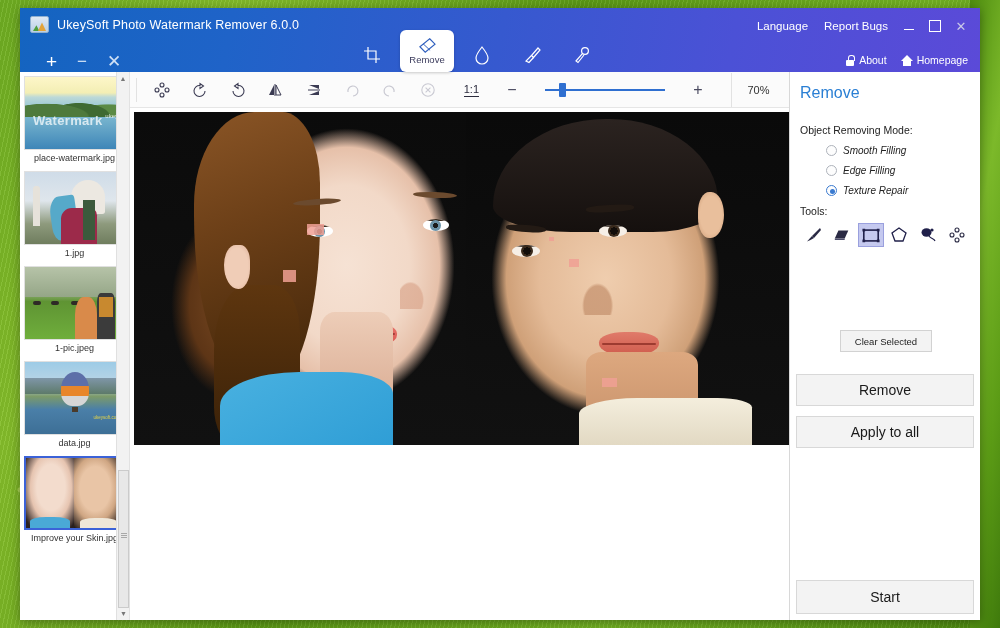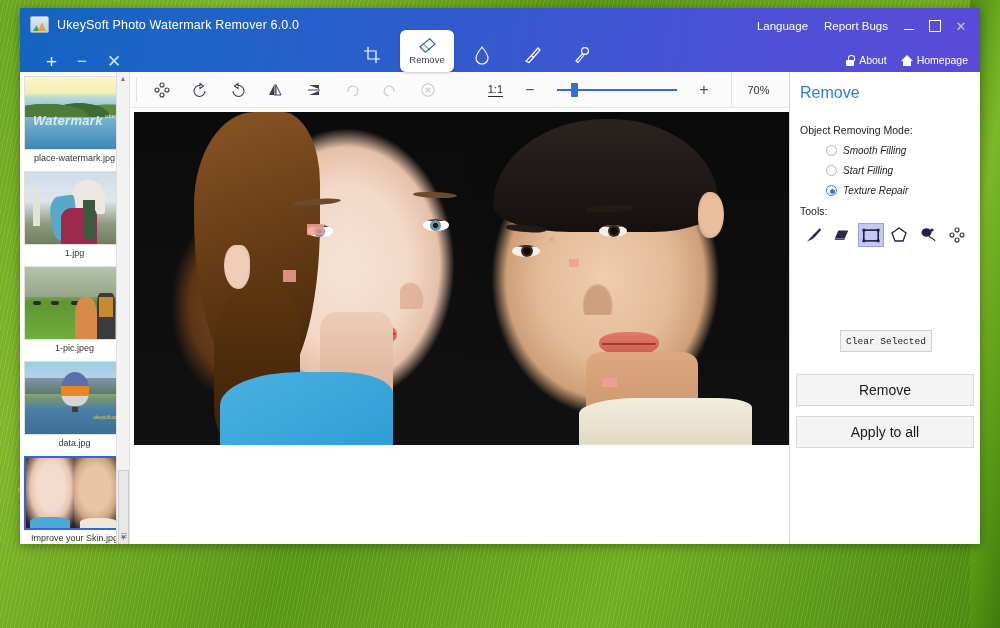--- a/index.html
+++ b/index.html
@@ -30,21 +30,21 @@
   #desktop-drop {
     position:absolute; left:963px; top:42px; width:10px; height:14px;
     background: radial-gradient(ellipse at 35% 30%, #eaf8c8 0%, #b9dd6a 45%, #79a82e 100%);
     border-radius: 60% 40% 55% 45% / 70% 60% 40% 30%;
     opacity:.9;
   }
 
   
   #window {
     position: absolute;
-    left: 20px; top: 8px; width: 960px; height: 536px;
+    left: 20px; top: 8px; width: 960px; height: 612px;
     background: #ffffff;
     box-shadow: 0 2px 10px rgba(0,0,0,.35);
     display: flex; flex-direction: column;
     overflow: hidden;
   }
 
   
   #titlebar {
     height: 64px;
     background: linear-gradient(100deg, #1464c0 0%, #1f63c8 22%, #3659cf 50%, #4b51d6 74%, #5b4ad8 100%);
@@ -105,21 +105,21 @@
   .thumb-item.selected .thumb-box { border:2px solid #3b62d8; }
   .thumb-label { font-size:9px; color:#333; text-align:center; padding:3px 0 5px; white-space:nowrap; overflow:hidden; text-overflow:ellipsis;}
 
   
   .tb-lake { background:
       linear-gradient(#fdf6c9 0%, #f3eeb4 22%, #bcd9d8 28%, #7ab6cf 55%, #3e86b8 100%); position:relative;}
   .tb-lake::before{content:"";position:absolute;left:0;top:16px;width:100%;height:24px;
       background: radial-gradient(ellipse at 22% 100%, #4e7a3c 0 38%, transparent 40%),
                   radial-gradient(ellipse at 55% 100%, #3f6a32 0 40%, transparent 42%),
                   radial-gradient(ellipse at 85% 100%, #5b8a44 0 36%, transparent 38%);}
-  .tb-lake .wm{position:absolute;left:8px;top:36px;font-size:13px;font-weight:bold;color:rgba(255,255,255,.72);letter-spacing:.3px;font-style:italic;}
+  .tb-lake .wm{position:absolute;left:8px;top:36px;font-size:13px;font-weight:bold;color:rgba(255,255,255,.72);letter-spacing:.3px;}
   .tb-lake .wm2{position:absolute;right:5px;top:36px;font-size:6px;color:rgba(255,255,255,.85);}
 
   .tb-taj { background: linear-gradient(#cfdce8 0%, #dfe6ec 40%, #8e9a7d 72%, #6f7d5e 100%); position:relative;}
   .tb-taj::before{content:"";position:absolute;left:46px;top:8px;width:34px;height:34px;border-radius:50% 50% 8% 8%;background:#ece8e1;}
   .tb-taj::after{content:"";position:absolute;left:8px;top:14px;width:7px;height:40px;background:#e6e2da;border-radius:3px 3px 0 0;}
   .tb-taj .p1{position:absolute;left:26px;top:24px;width:26px;height:44px;background:#56a9c9;transform:rotate(-8deg);border-radius:40% 10% 6% 30%;}
   .tb-taj .p2{position:absolute;left:36px;top:36px;width:36px;height:36px;background:#9c2a4a;border-radius:30% 20% 0 0;}
   .tb-taj .p3{position:absolute;left:58px;top:28px;width:12px;height:40px;background:#3c5a3c;}
 
   .tb-field { background: linear-gradient(#b9c7ab 0%, #a8b79a 30%, #5f9433 48%, #6fae3c 100%); position:relative;}
@@ -154,21 +154,21 @@
   #sb-arrow-down { position:absolute; left:0; bottom:0; width:13px; }
 
   
   #editor { flex:1; min-width:0; display:flex; flex-direction:column; border-right:1px solid #d8d8d8;}
   #edtoolbar { height:36px; flex:0 0 36px; background:#fbfbfb; border-bottom:1px solid #e6e6e6;
                display:flex; align-items:center; }
   .et-group { display:flex; align-items:center; gap:0; }
   .ettool { width:38px; height:34px; display:flex; align-items:center; justify-content:center; color:#3a3a52; }
   .ettool.dim { color:#c9c9d2; }
   .et-sep { width:1px; height:24px; background:#e2e2e2; margin:0 6px; }
-  #zoomgrp { display:flex; align-items:center; gap:18px; margin-left:auto; padding-right:4px; }
+  #zoomgrp { display:flex; align-items:center; gap:24px; margin-left:auto; padding-right:4px; }
   #zoom11 { font-size:11px; color:#2b2b3d; border-bottom:1.4px solid #2b2b3d; padding-bottom:1px; }
   .zbtn { font-size:16px; color:#4a4a60; width:18px; text-align:center; }
   #zslider { position:relative; width:120px; height:14px; display:flex; align-items:center;}
   #ztrack { width:100%; height:2px; background:#2f6fd0; }
   #zthumb { position:absolute; left:14px; width:7px; height:14px; background:#2f6fd0; border-radius:1px;}
   #zoompct { font-size:11px; color:#333; width:54px; text-align:center; border-left:1px solid #e2e2e2; height:34px; display:flex; align-items:center; justify-content:center;}
 
   #canvaswrap { flex:1; background:#fff; overflow:hidden; position:relative; padding:4px 0 0 4px;}
   #photo { width:664px; height:333px; position:relative; overflow:hidden; background:#0d0d0d; display:flex;}
   .half { position:relative; flex:1; }
@@ -230,21 +230,21 @@
   .radio { width:11px; height:11px; border-radius:50%; border:1px solid #aeb3bb; background:#fdfdfd; position:relative; flex:0 0 auto;}
   .radio.on { border-color:#3a7ad0; }
   .radio.on::after{content:"";position:absolute;left:2.5px;top:2.5px;width:5px;height:5px;border-radius:50%;background:#3a7ad0;}
   .radio-lbl { font-size:10px; color:#222;font-style:italic; }
   #tools-label { margin-bottom:6px; }
   #tools-row { display:flex; align-items:center; gap:3px; }
   .ptool { width:26px; height:24px; display:flex; align-items:center; justify-content:center; color:#2a2a44;}
   .ptool.active { background:#c5c9ef; border:1px solid #9aa0de; }
   #clear-sel { position:absolute; left:50px; top:258px; width:92px; height:22px;
       background:#f3f3f3; border:1px solid #d2d2d2; font-size:9.5px; color:#222;
-      display:flex; align-items:center; justify-content:center;font-family:Liberation Mono, monospace;}
+      display:flex; align-items:center; justify-content:center;}
   .big-btn { position:absolute; left:6px; width:178px; height:32px; background:#f3f3f3; border:1px solid #d8d8d8;
       font-size:14px; color:#1a1a1a; display:flex; align-items:center; justify-content:center;}
   #btn-remove { top:302px; }
   #btn-apply  { top:344px; }
   #btn-start  { top:508px; height:34px; font-size:14px; }
 </style>
 </head>
 <body>
 
 <div id="desktop"></div>
@@ -527,21 +527,21 @@
       <div id="rp-title">Remove</div>
 
       <div class="rp-label">Object Removing Mode:</div>
 
       <div class="radio-row">
         <span class="radio"></span>
         <span class="radio-lbl">Smooth Filling</span>
       </div>
       <div class="radio-row">
         <span class="radio"></span>
-        <span class="radio-lbl">Start Filling</span>
+        <span class="radio-lbl">Edge Filling</span>
       </div>
       <div class="radio-row">
         <span class="radio on"></span>
         <span class="radio-lbl">Texture Repair</span>
       </div>
 
       <div class="rp-label" id="tools-label">Tools:</div>
 
       <div id="tools-row">
 

